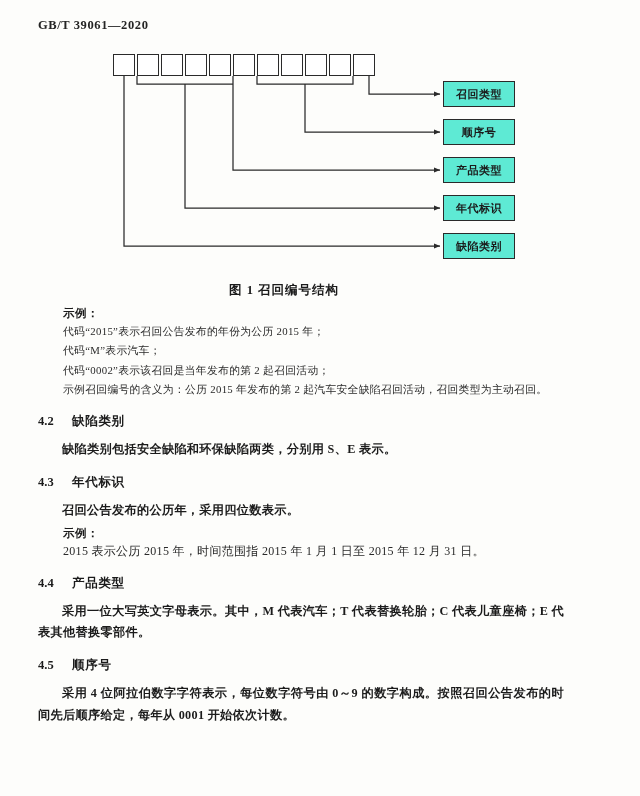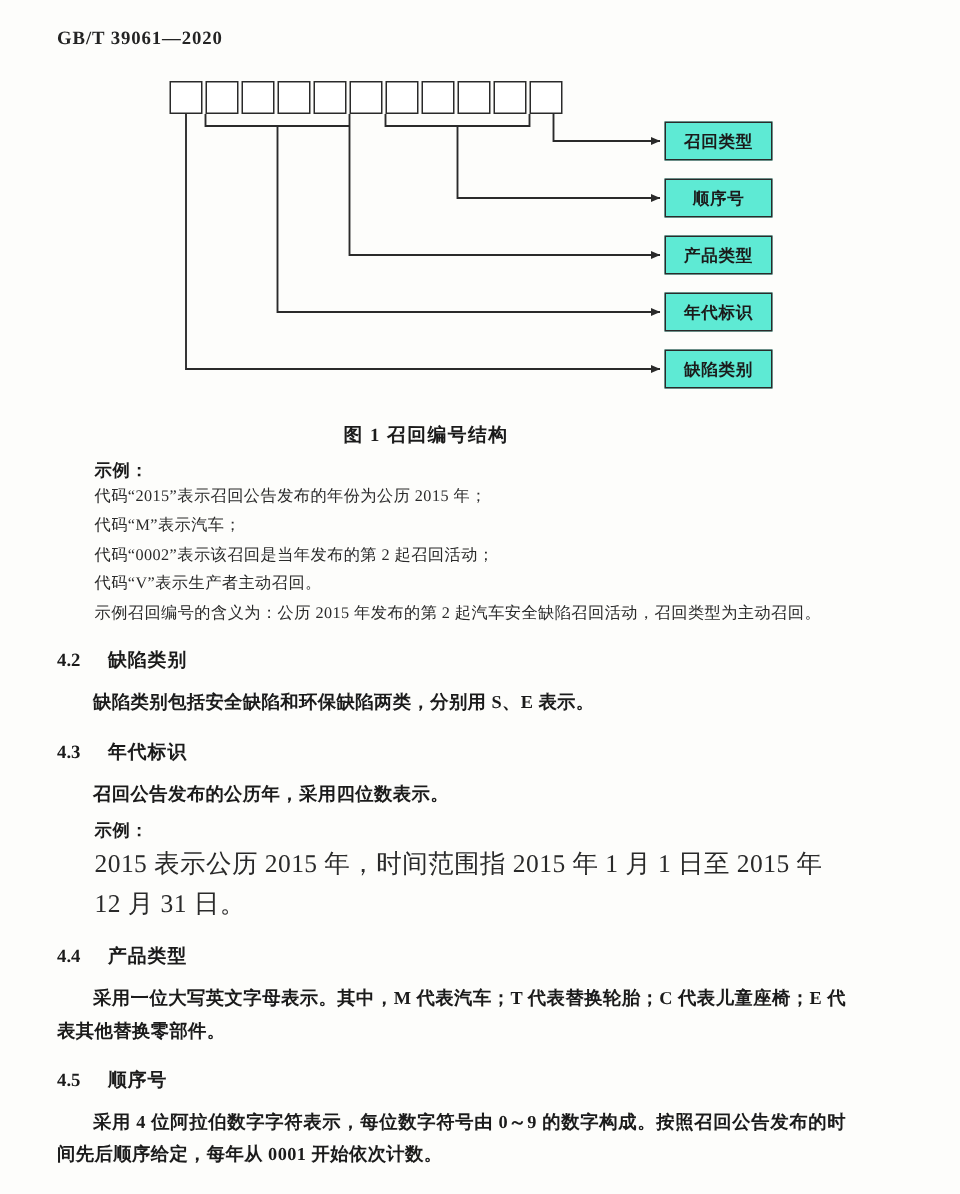--- a/index.html
+++ b/index.html
@@ -146,21 +146,21 @@
   .sub-ex-title {
     margin: 0;
     padding: 5px 0 0 63px;
     font-size: 11.5px;
     font-weight: 700;
     letter-spacing: .5px;
   }
   .sub-ex-line {
     margin: 0;
     padding: 1px 36px 0 63px;
-    font-size: 17px;
+    font-size: 12px;
     line-height: 1.6;
     letter-spacing: .3px;
     color: #2a2a2a;
   }
 </style>
 </head>
 <body>
 
 <div class="page">
 
@@ -212,21 +212,20 @@
   </div>
 
   <div class="fig-caption">图 1   召回编号结构</div>
 
   <div class="content">
 
     <p class="ex-title">示例：</p>
     <p class="ex-line">代码“2015”表示召回公告发布的年份为公历 2015 年；</p>
     <p class="ex-line">代码“M”表示汽车；</p>
     <p class="ex-line">代码“0002”表示该召回是当年发布的第 2 起召回活动；</p>
-    <p class="ex-line">代码“V”表示生产者主动召回。</p>
     <p class="ex-line wide">示例召回编号的含义为：公历 2015 年发布的第 2 起汽车安全缺陷召回活动，召回类型为主动召回。</p>
 
     <h3 class="sec-head">
       <span class="num">4.2</span><span>缺陷类别</span>
     </h3>
     <p class="sec-body">缺陷类别包括安全缺陷和环保缺陷两类，分别用 S、E 表示。</p>
 
     <h3 class="sec-head">
       <span class="num">4.3</span><span>年代标识</span>
     </h3>

